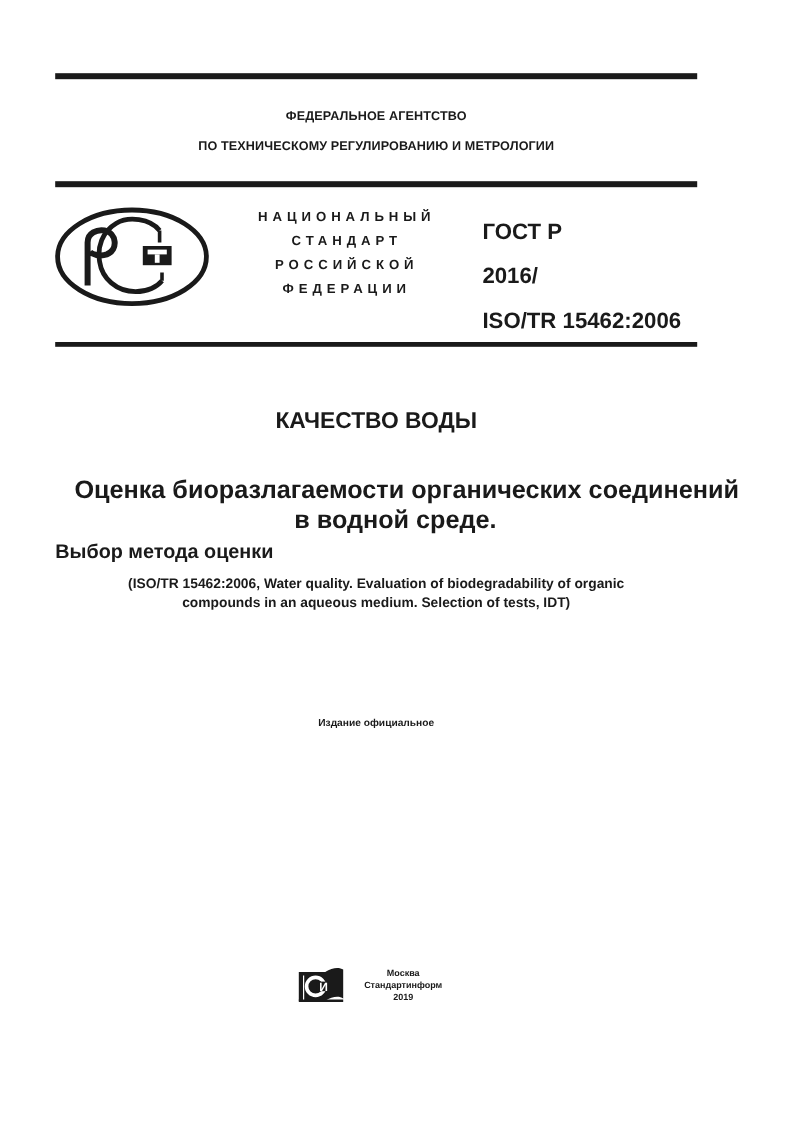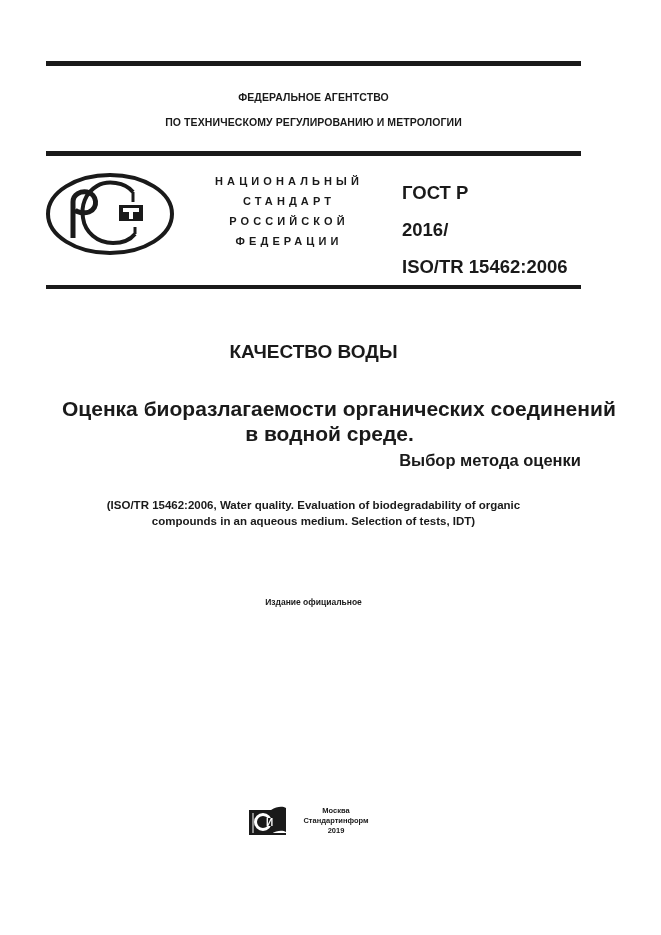--- a/index.html
+++ b/index.html
@@ -28,23 +28,23 @@
       font-size: 18.5px; line-height: 25px; }
     .gost div { white-space: nowrap; margin-top: 12px; }
     .gost .dash { font-size: 12px; }
 
     .title-main { position: absolute; left: 46px; width: 535px; top: 341px;
       text-align: center; font-weight: bold; font-size: 19px; }
     .title-sub { position: absolute; left: 62px; width: 535px; top: 396px;
       text-align: center; font-weight: bold; font-size: 21px; line-height: 25px; }
     .title-sub div { white-space: nowrap; }
     .title-method { position: absolute; left: 46px; width: 535px; top: 451px;
-      text-align: right; font-weight: bold; font-size: 16.5px; }
+      text-align: left; font-weight: bold; font-size: 16.5px; }
 
-    .intl { position: absolute; left: 46px; width: 535px; top: 497px;
+    .intl { position: absolute; left: 46px; width: 535px; top: 479px;
       text-align: center; font-weight: bold; font-size: 11.5px; line-height: 16px; }
     .intl div { white-space: nowrap; }
 
     .edition { position: absolute; left: 46px; width: 535px; top: 597px;
       text-align: center; font-weight: bold; font-size: 8.5px; }
 
     .pub-logo { position: absolute; left: 247px; top: 805px; width: 40px; height: 31px; }
     .publisher { position: absolute; left: 296px; top: 806px; width: 80px;
       text-align: center; font-weight: bold; font-size: 7.5px; line-height: 10px; }
   </style>

